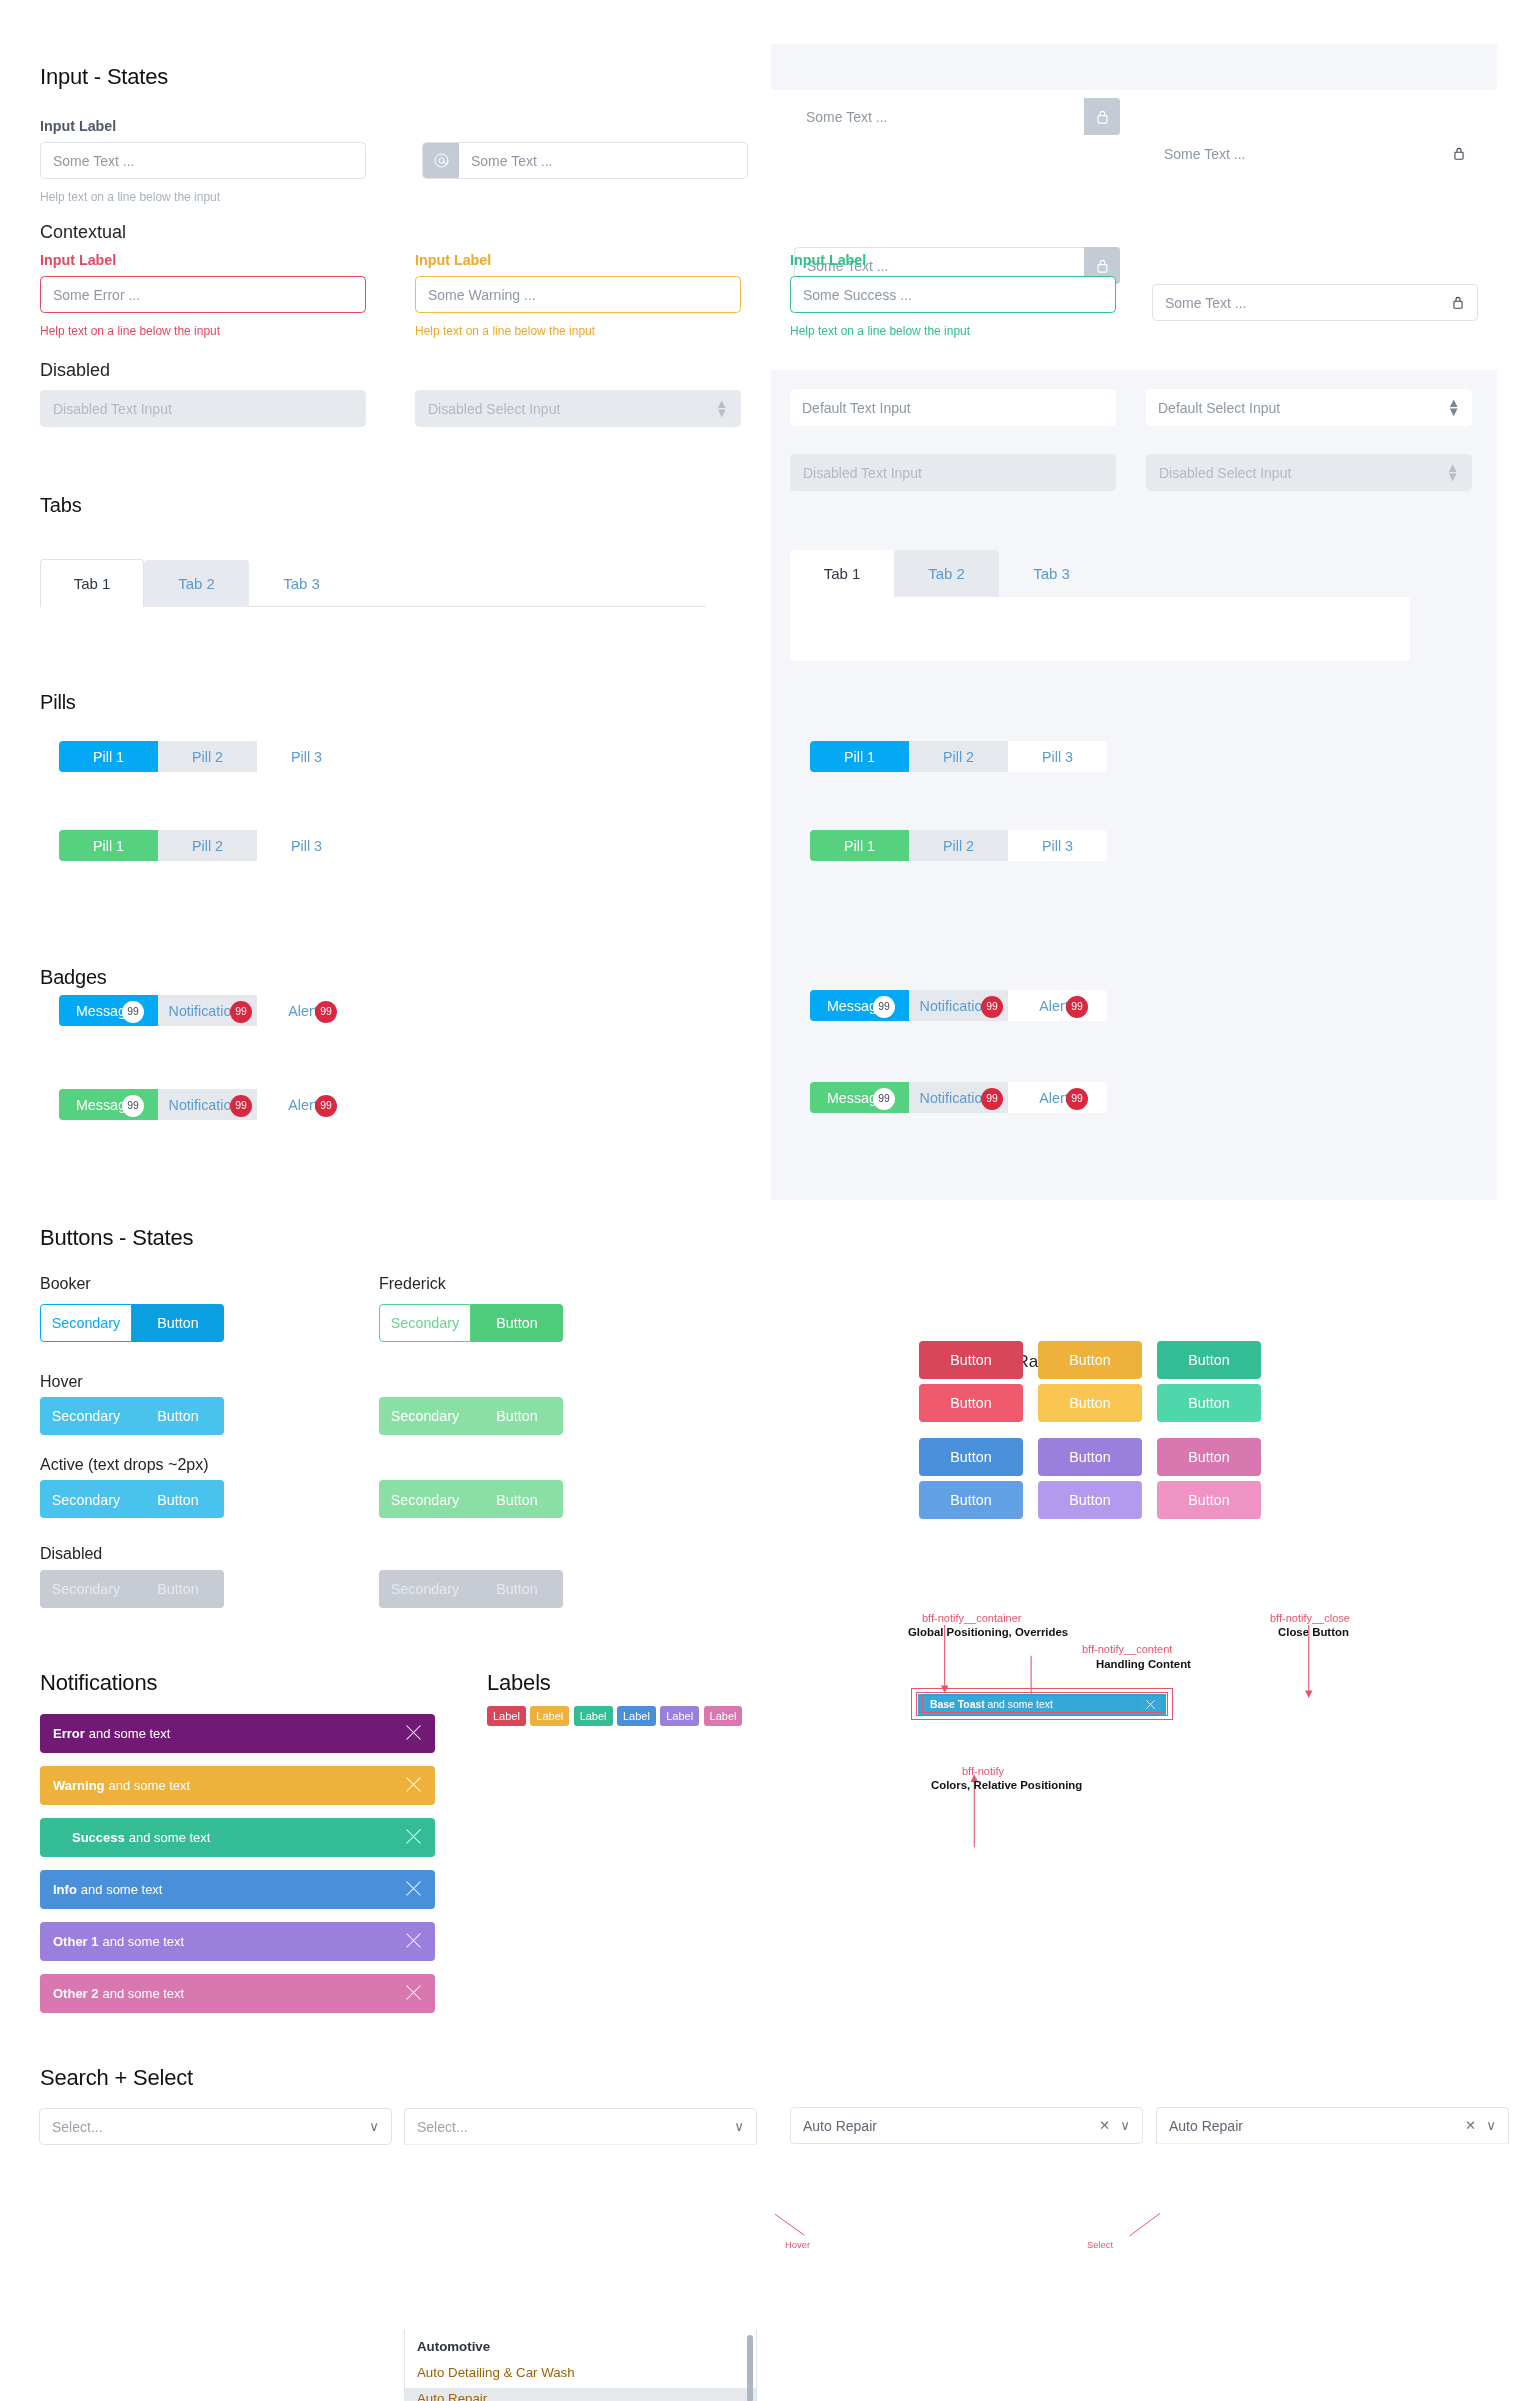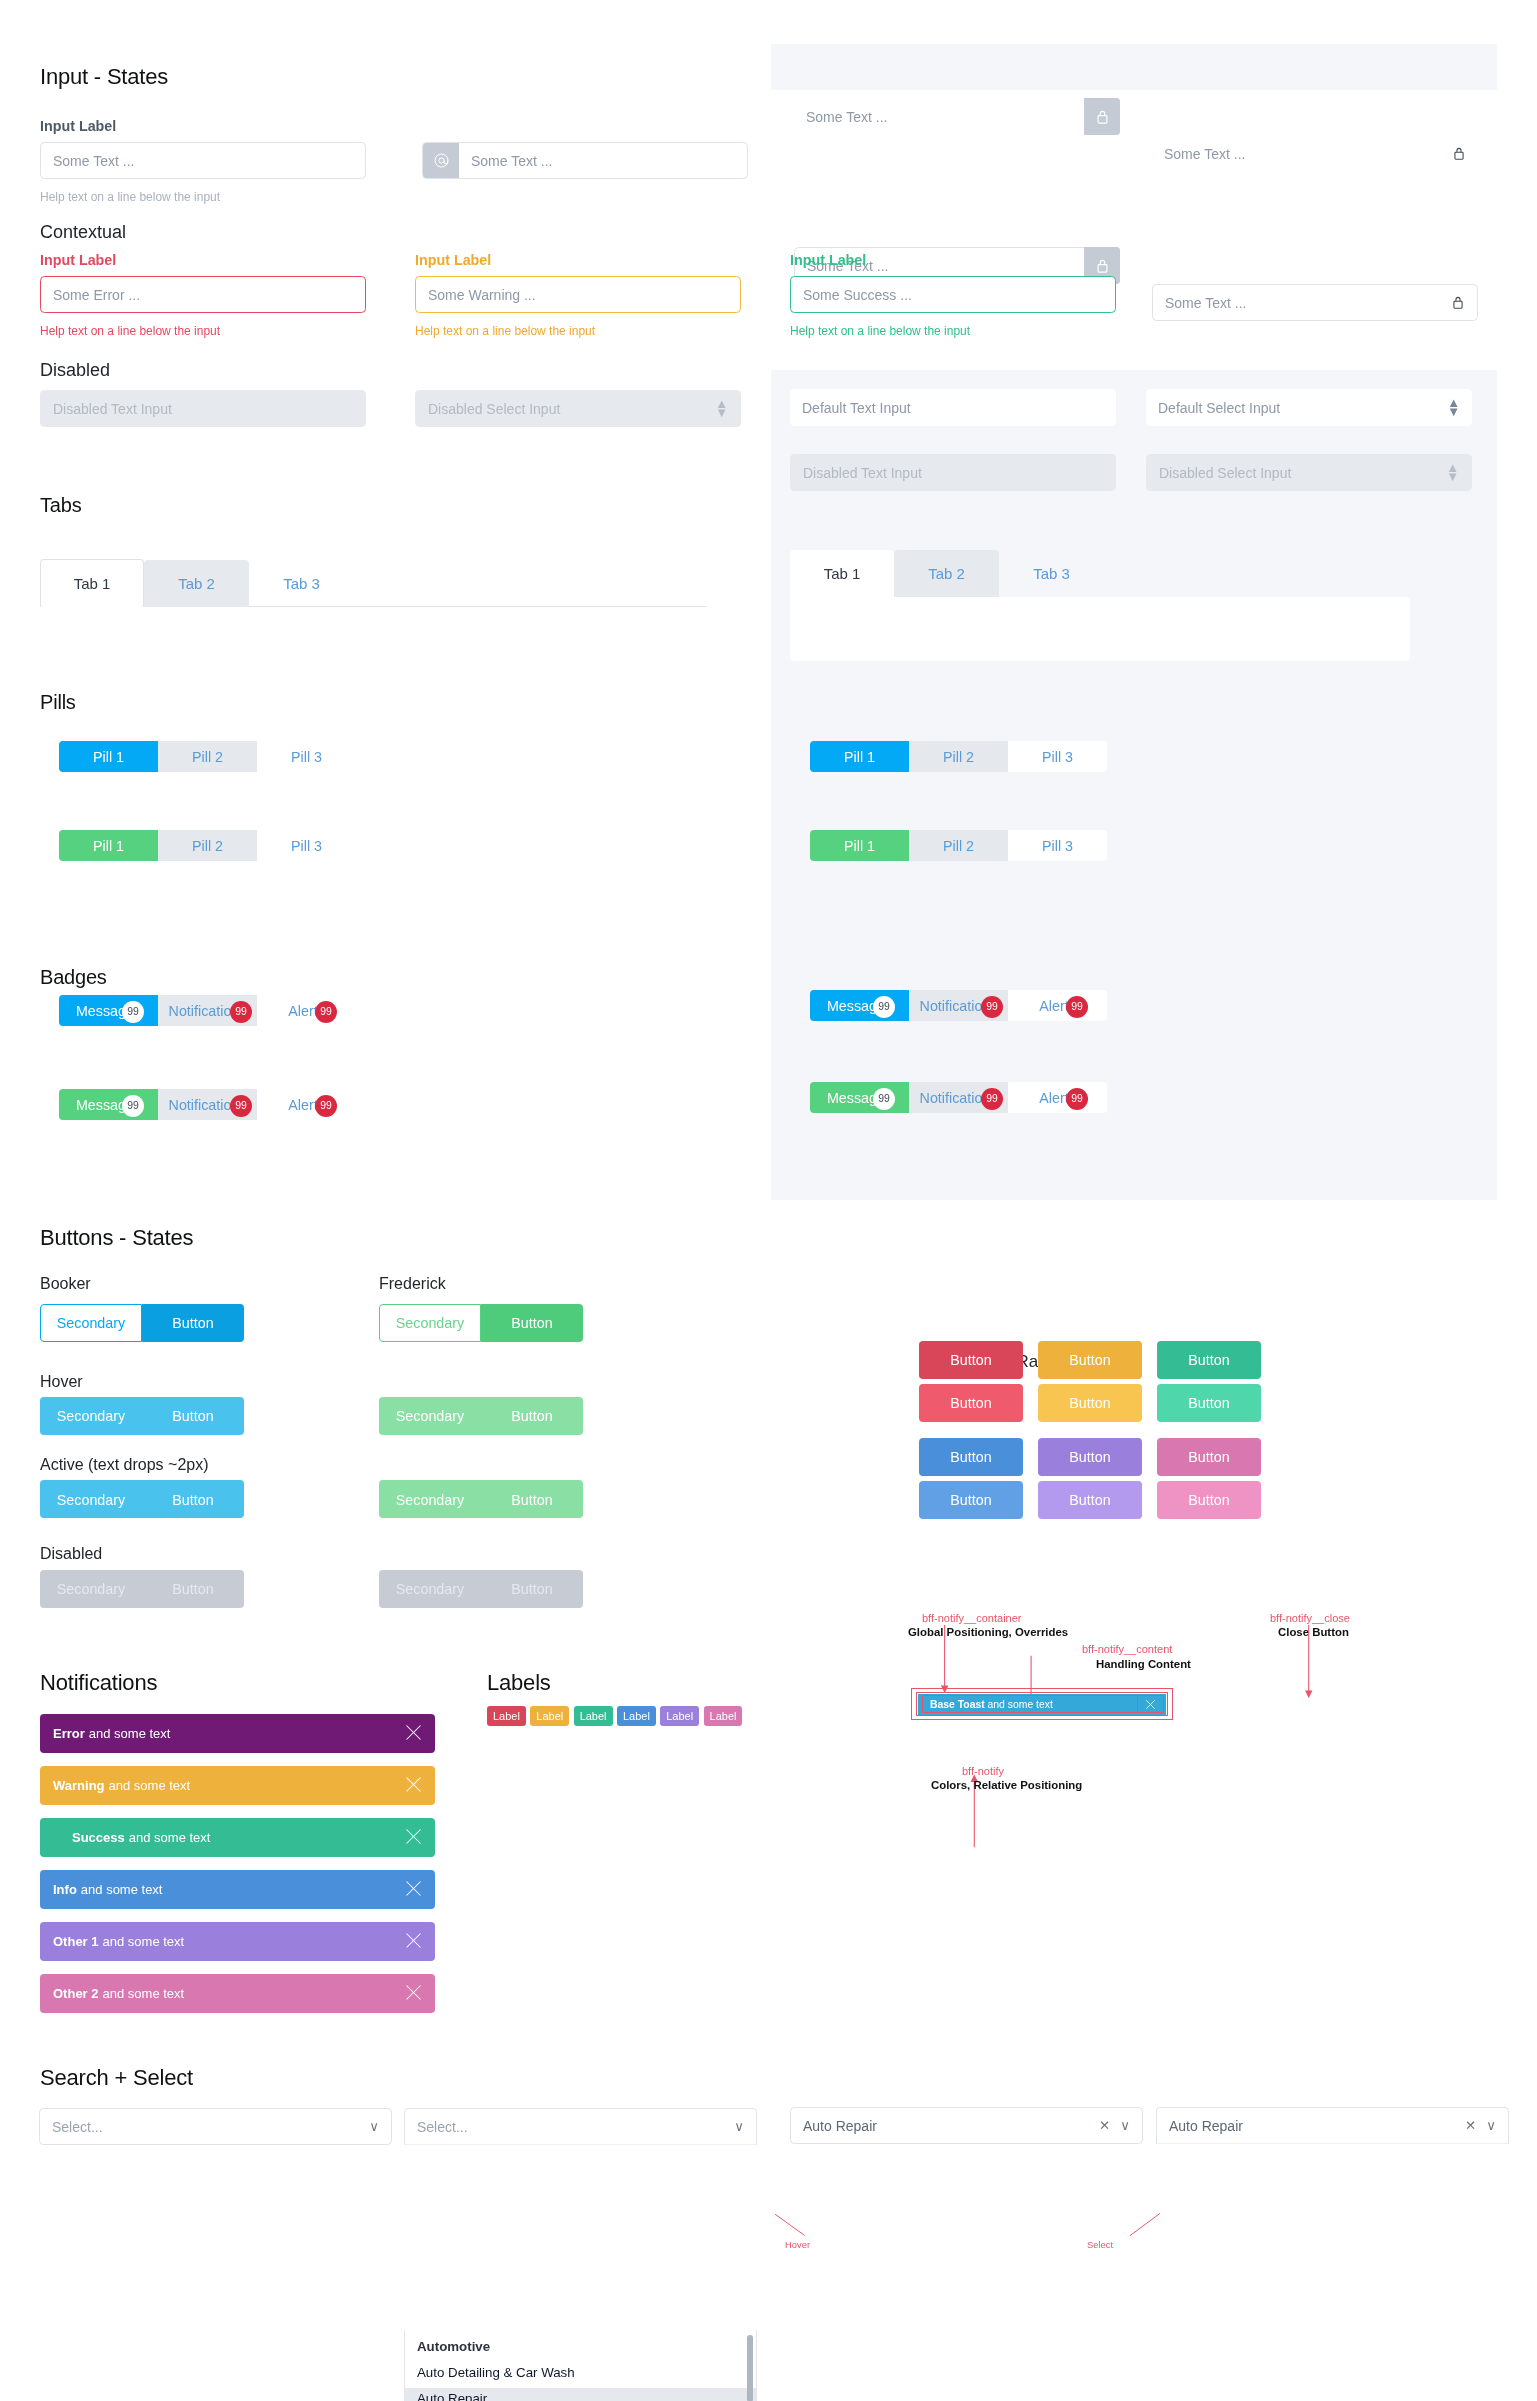--- a/index.html
+++ b/index.html
@@ -91,21 +91,21 @@
   .badge {
     position:absolute; min-width:22px; height:22px; border-radius:50%;
     display:flex; align-items:center; justify-content:center;
     font-size:10.4px; line-height:1;
   }
   .badge.lt { background:#ffffff; color:#3f4954; }
   .badge.rd { background:#d9283f; color:#ffffff; }
 
   
   .btn {
-    width:102px; height:38px; display:flex; align-items:center;
+    width:92px; height:38px; display:flex; align-items:center;
     justify-content:center; font-size:14.3px; border-radius:4px;
   }
   .btn.sq-l { border-radius:4px 0 0 4px; }
   .btn.sq-r { border-radius:0 4px 4px 0; }
 
   
   .notif {
     height:39px; border-radius:4px; display:flex; align-items:center;
     padding:0 13px; color:#ffffff; font-size:13px; position:relative;
   }
@@ -128,21 +128,21 @@
     height:37px; display:flex; align-items:center; padding:0 12px;
     font-size:14px; color:#9aa4b0;
   }
   .sel .right { margin-left:auto; display:flex; gap:10px; align-items:center;
                 color:#6b7684; font-size:13.3px; }
   .dd {
     background:#fff; border:1px solid #e2e6eb; border-top:none;
     border-radius:0 0 4.4px 4.4px; overflow:hidden; position:relative;
   }
   .dd-item { height:20px; display:flex; align-items:center; padding:0 12px;
-             font-size:13.3px; color:#0f172a; }
+             font-size:13.3px; color:#a16207; }
   .dd-group { font-weight:700; color:#2c3440; }
   .dd-item.hover { background:#e5e9ee; }
   .dd-scrollbar {
     position:absolute; right:3px; width:6px; border-radius:3px;
     background:#aeb6c0;
   }
   .anno-small { color:#e8556b; font-size:9.4px; }
 </style>
 </head>
 <body>

